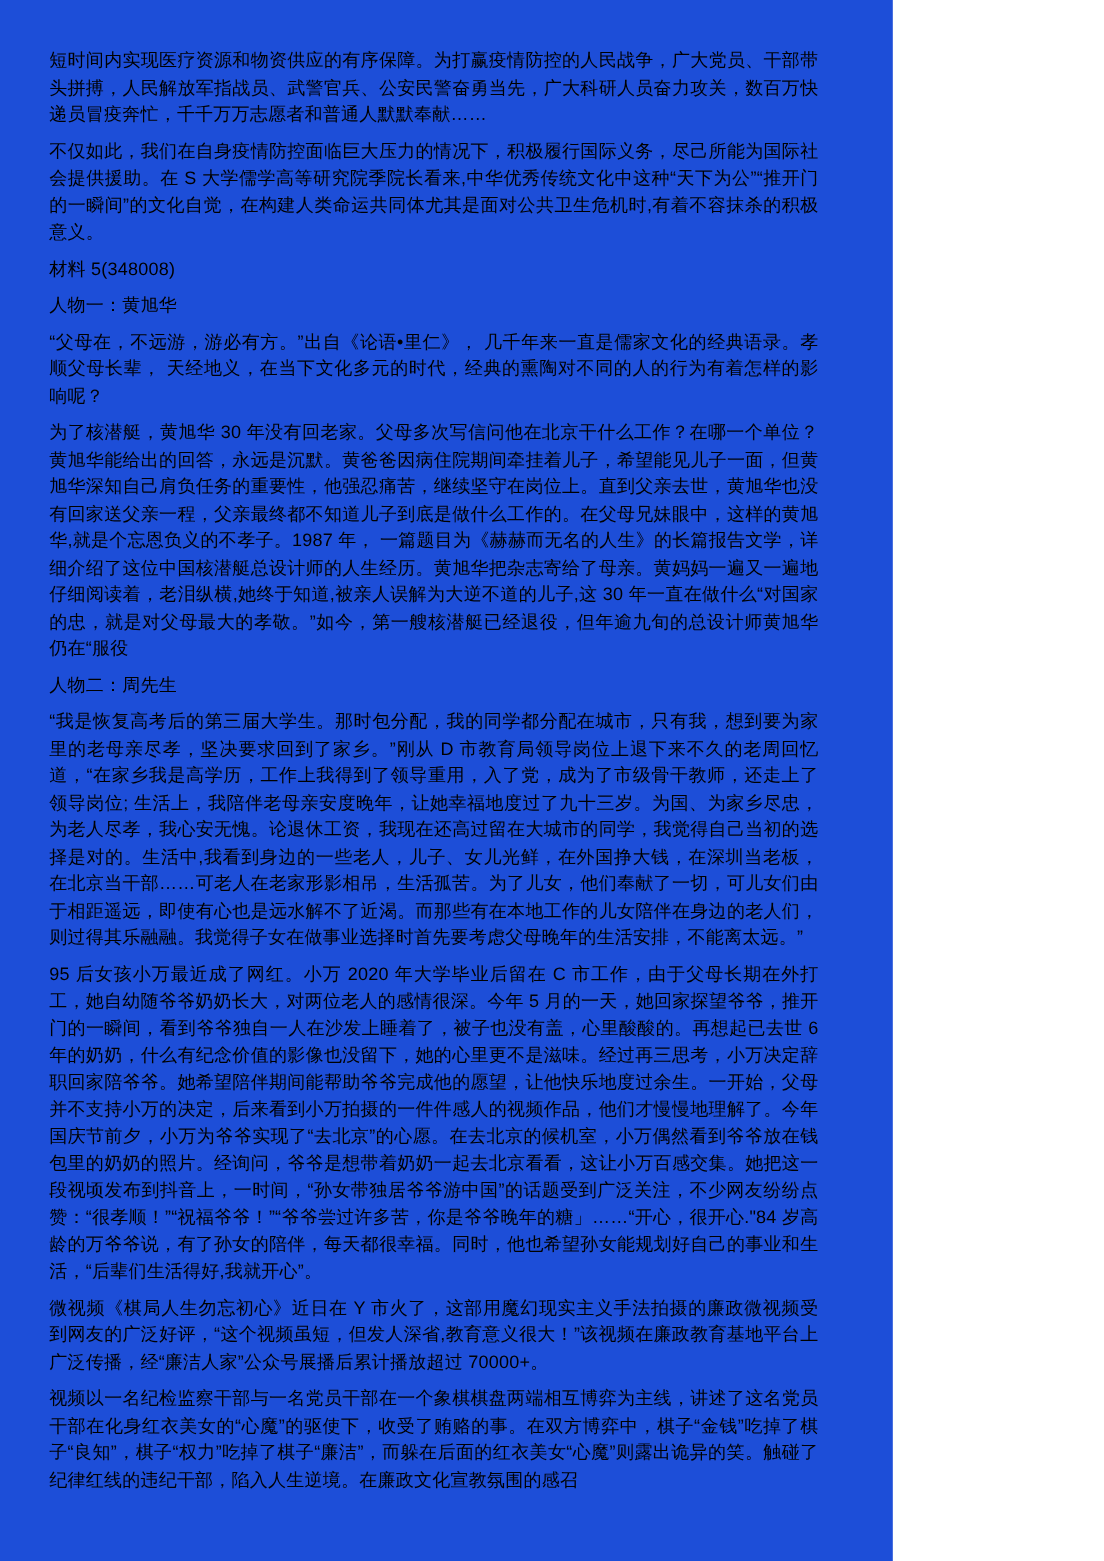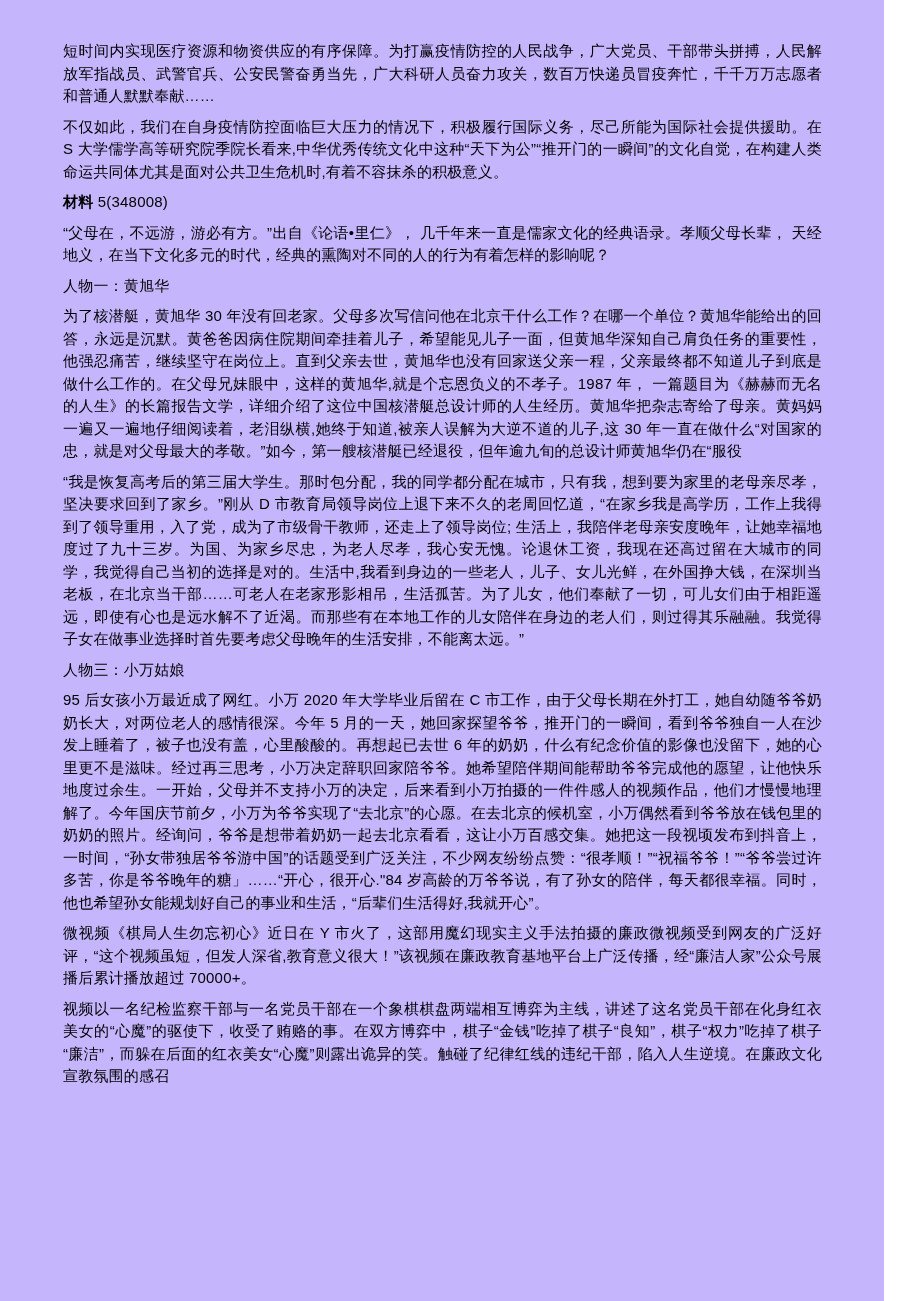--- a/index.html
+++ b/index.html
@@ -5,59 +5,59 @@
   * { margin: 0; padding: 0; box-sizing: border-box; }
   html, body { background: #ffffff; }
   body {
     width: 920px;
     min-height: 1301px;
     font-family: "Liberation Sans", "DejaVu Sans", sans-serif;
     color: #000000;
     overflow: hidden;
   }
   .page {
-    width: 884px;
+    width: 744px;
     min-height: 1301px;
-    padding: 40px 62px 30px 63px;
-    background: #c4b5fd;
+    padding: 40px 62px 30px 41px;
+    background: #1d4ed8;
   }
   .para {
     font-size: 15px;
     line-height: 22.5px;
     text-align: justify;
     text-justify: inter-ideograph;
     margin-bottom: 8px;
     letter-spacing: 0.2px;
   }
   .para:last-child { margin-bottom: 0; }
-  .heading strong { font-weight: bold; }
+  .heading strong { font-weight: normal; }
   .subheading { text-align: left; }
 </style>
 </head>
 <body>
 
 <div class="page">
 
   <p class="para">短时间内实现医疗资源和物资供应的有序保障。为打赢疫情防控的人民战争，广大党员、干部带头拼搏，人民解放军指战员、武警官兵、公安民警奋勇当先，广大科研人员奋力攻关，数百万快递员冒疫奔忙，千千万万志愿者和普通人默默奉献……</p>
 
   <p class="para">不仅如此，我们在自身疫情防控面临巨大压力的情况下，积极履行国际义务，尽己所能为国际社会提供援助。在 S 大学儒学高等研究院季院长看来,中华优秀传统文化中这种“天下为公”“推开门的一瞬间”的文化自觉，在构建人类命运共同体尤其是面对公共卫生危机时,有着不容抹杀的积极意义。</p>
 
   <p class="para heading"><strong>材料</strong><span> 5(348008)</span></p>
 
+  <p class="para subheading">人物一：黄旭华</p>
+
   <p class="para">“父母在，不远游，游必有方。”出自《论语•里仁》， 几千年来一直是儒家文化的经典语录。孝顺父母长辈， 天经地义，在当下文化多元的时代，经典的熏陶对不同的人的行为有着怎样的影响呢？</p>
-
-  <p class="para subheading">人物一：黄旭华</p>
 
 
   <p class="para">为了核潜艇，黄旭华 30 年没有回老家。父母多次写信问他在北京干什么工作？在哪一个单位？黄旭华能给出的回答，永远是沉默。黄爸爸因病住院期间牵挂着儿子，希望能见儿子一面，但黄旭华深知自己肩负任务的重要性，他强忍痛苦，继续坚守在岗位上。直到父亲去世，黄旭华也没有回家送父亲一程，父亲最终都不知道儿子到底是做什么工作的。在父母兄妹眼中，这样的黄旭华,就是个忘恩负义的不孝子。1987 年， 一篇题目为《赫赫而无名的人生》的长篇报告文学，详细介绍了这位中国核潜艇总设计师的人生经历。黄旭华把杂志寄给了母亲。黄妈妈一遍又一遍地仔细阅读着，老泪纵横,她终于知道,被亲人误解为大逆不道的儿子,这 30 年一直在做什么“对国家的忠，就是对父母最大的孝敬。”如今，第一艘核潜艇已经退役，但年逾九旬的总设计师黄旭华仍在“服役</p>
 
+  <p class="para subheading">人物二：周先生</p>
 
   <p class="para">“我是恢复高考后的第三届大学生。那时包分配，我的同学都分配在城市，只有我，想到要为家里的老母亲尽孝，坚决要求回到了家乡。”刚从 D 市教育局领导岗位上退下来不久的老周回忆道，“在家乡我是高学历，工作上我得到了领导重用，入了党，成为了市级骨干教师，还走上了领导岗位; 生活上，我陪伴老母亲安度晚年，让她幸福地度过了九十三岁。为国、为家乡尽忠，为老人尽孝，我心安无愧。论退休工资，我现在还高过留在大城市的同学，我觉得自己当初的选择是对的。生活中,我看到身边的一些老人，儿子、女儿光鲜，在外国挣大钱，在深圳当老板，在北京当干部……可老人在老家形影相吊，生活孤苦。为了儿女，他们奉献了一切，可儿女们由于相距遥远，即使有心也是远水解不了近渴。而那些有在本地工作的儿女陪伴在身边的老人们，则过得其乐融融。我觉得子女在做事业选择时首先要考虑父母晚年的生活安排，不能离太远。”</p>
 
-  <p class="para subheading">人物三：小万姑娘</p>
 
   <p class="para">95 后女孩小万最近成了网红。小万 2020 年大学毕业后留在 C 市工作，由于父母长期在外打工，她自幼随爷爷奶奶长大，对两位老人的感情很深。今年 5 月的一天，她回家探望爷爷，推开门的一瞬间，看到爷爷独自一人在沙发上睡着了，被子也没有盖，心里酸酸的。再想起已去世 6 年的奶奶，什么有纪念价值的影像也没留下，她的心里更不是滋味。经过再三思考，小万决定辞职回家陪爷爷。她希望陪伴期间能帮助爷爷完成他的愿望，让他快乐地度过余生。一开始，父母并不支持小万的决定，后来看到小万拍摄的一件件感人的视频作品，他们才慢慢地理解了。今年国庆节前夕，小万为爷爷实现了“去北京”的心愿。在去北京的候机室，小万偶然看到爷爷放在钱包里的奶奶的照片。经询问，爷爷是想带着奶奶一起去北京看看，这让小万百感交集。她把这一段视顷发布到抖音上，一时间，“孙女带独居爷爷游中国”的话题受到广泛关注，不少网友纷纷点赞：“很孝顺！”“祝福爷爷！”“爷爷尝过许多苦，你是爷爷晚年的糖」……“开心，很开心."84 岁高龄的万爷爷说，有了孙女的陪伴，每天都很幸福。同时，他也希望孙女能规划好自己的事业和生活，“后辈们生活得好,我就开心”。</p>
 
 
   <p class="para">微视频《棋局人生勿忘初心》近日在 Y 市火了，这部用魔幻现实主义手法拍摄的廉政微视频受到网友的广泛好评，“这个视频虽短，但发人深省,教育意义很大！”该视频在廉政教育基地平台上广泛传播，经“廉洁人家”公众号展播后累计播放超过 70000+。</p>
 
   <p class="para">视频以一名纪检监察干部与一名党员干部在一个象棋棋盘两端相互博弈为主线，讲述了这名党员干部在化身红衣美女的“心魔”的驱使下，收受了贿赂的事。在双方博弈中，棋子“金钱”吃掉了棋子“良知”，棋子“权力”吃掉了棋子“廉洁”，而躲在后面的红衣美女“心魔”则露出诡异的笑。触碰了纪律红线的违纪干部，陷入人生逆境。在廉政文化宣教氛围的感召</p>
 
 </div>
 

